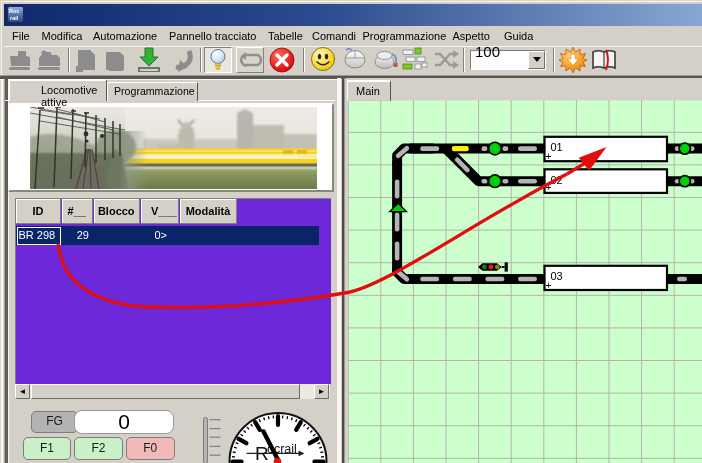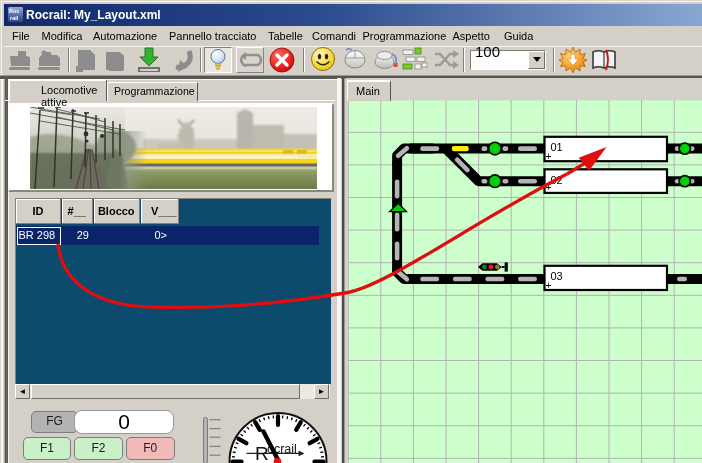--- a/index.html
+++ b/index.html
@@ -24,21 +24,21 @@
 #tab2 { left:107px; top:82px; width:91px; height:19px; border-color:#fff #555 #888 #fff; z-index:2; }
 #tab2 span { position:absolute; left:6px; top:2px; font-size:10.6px; }
 #tabline { left:5px; top:100px; width:330px; height:1px; background:#fff; z-index:1; }
 #maintab { left:347px; top:80px; width:44px; height:21px; border-color:#fff #555 #d4d0c8 #fff; border-top:2px solid #fff; z-index:3;}
 #maintab span { position:absolute; left:8px; top:3px; }
 
 #photobox { left:8px; top:103px; width:326px; height:89px; background:#fff;
   border:2px solid; border-color:#fdfdfb #8a877f #8a877f #fdfdfb; }
 #photo { left:30px; top:107px; width:287px; height:82px; overflow:hidden; }
 
-#table { left:15px; top:198px; width:315.5px; height:186px; background:#0c4a6e; border-left:1px solid #808080; border-top:1px solid #808080; }
+#table { left:15px; top:198px; width:315.5px; height:186px; background:#6d28d9; border-left:1px solid #808080; border-top:1px solid #808080; }
 .hcell { position:absolute; top:0; height:25px; background:#d4d0c8;
   border-right:1px solid #808080; border-bottom:1px solid #808080;
   box-shadow:inset 1px 1px 0 #fff; font-size:11px; font-weight:bold;
   text-align:center; line-height:25px; }
 #selrow { position:absolute; top:27px; left:0; width:303px; height:19px; background:#0a246a; color:#fff; font-size:11px; }
 #selrow .c { position:absolute; top:0; height:19px; line-height:19px; }
 #focus { position:absolute; left:0.5px; top:0.5px; width:44px; height:18px; border:1px solid #fff; }
 
 #hscroll { left:15px; top:384px; width:315px; height:14.5px; background:#ece9e2; }
 .sbtn { position:absolute; top:0; width:15px; height:14.5px; background:#d4d0c8;
@@ -76,21 +76,20 @@
         <linearGradient id="ig" x1="0" y1="0" x2="0" y2="1">
           <stop offset="0" stop-color="#9cb0d8"></stop>
           <stop offset="0.5" stop-color="#5874ae"></stop>
           <stop offset="1" stop-color="#2c4480"></stop>
         </linearGradient>
       </defs>
     <rect x="0.5" y="0.5" width="16" height="16" rx="2" fill="url(#ig)" stroke="#1a2a55"></rect>
     <text x="2" y="7" font-size="5.5" fill="#fff" font-family="Liberation Sans, sans-serif" font-weight="bold">Roc</text>
     <text x="3" y="14" font-size="5.5" fill="#fff" font-family="Liberation Sans, sans-serif" font-weight="bold">rail</text>
   </svg>
-  <div id="titletext">Rocrail: My_Layout.xml</div>
 </div>
 <div class="abs" id="menubar">
   <span style="left:8px">File</span>
   <span style="left:37.5px">Modifica</span>
   <span style="left:89px">Automazione</span>
   <span style="left:165px">Pannello tracciato</span>
   <span style="left:264px">Tabelle</span>
   <span style="left:308px">Comandi</span>
   <span style="left:358.5px">Programmazione</span>
   <span style="left:448.5px">Aspetto</span>
@@ -342,20 +341,21 @@
 <circle cx="57" cy="34" r="1.6" fill="#2a2f28"></circle>
 </g>
 </svg>
   </div>
 
 <div class="abs" id="table">
   <div class="hcell" style="left:0px;width:45px">ID</div>
   <div class="hcell" style="left:46px;width:30.5px">#__</div>
   <div class="hcell" style="left:77.5px;width:46.5px">Blocco</div>
   <div class="hcell" style="left:125px;width:38px;text-align:left;padding-left:10px">V___</div>
+  <div class="hcell" style="left:164px;width:57px">Modalità</div>
   <div id="selrow">
     <div id="focus"></div>
     <div class="c" style="left:2.5px">BR 298</div>
     <div class="c" style="left:46px;width:27px;text-align:right">29</div>
     <div class="c" style="left:125px;width:26px;text-align:right">0&gt;</div>
   </div>
 </div>
 
 <div class="abs" id="hscroll">
   <div class="sbtn" style="left:0">◄</div>

